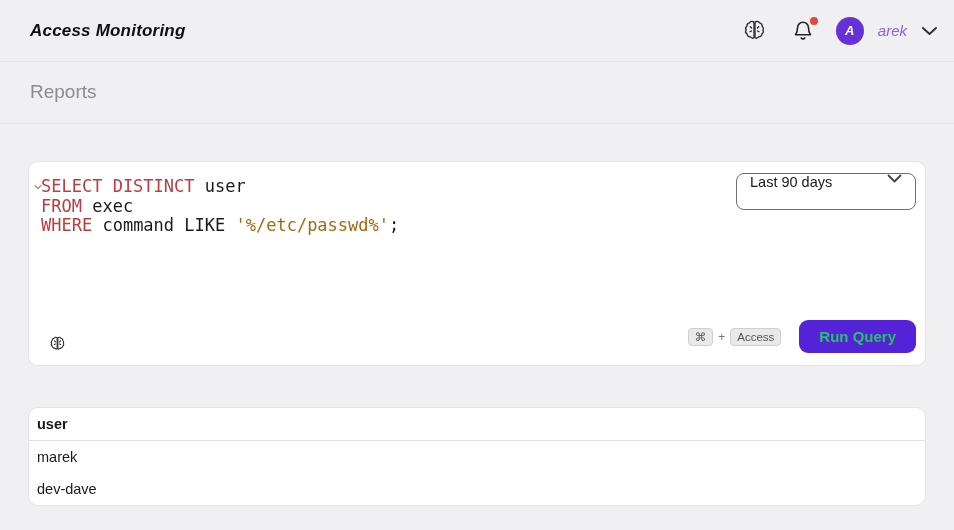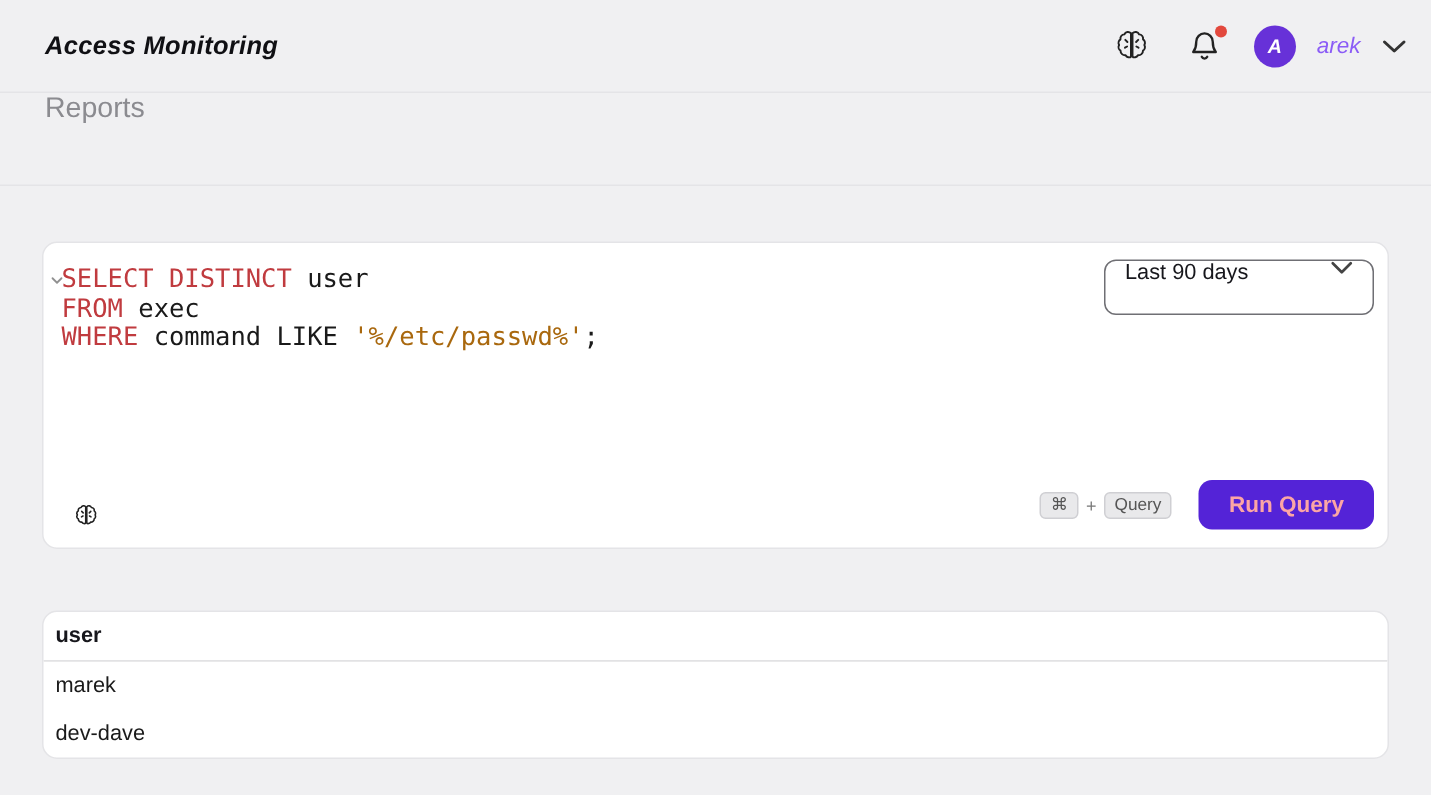--- a/index.html
+++ b/index.html
@@ -36,21 +36,21 @@
     color: #fff; font-size: 13px; font-weight: bold;
     display: flex; align-items: center; justify-content: center;
   }
   .username { font-size: 15px; color: #8b5cf6; }
   .user-menu { display: flex; align-items: center; gap: 14px; cursor: pointer; }
 
   
   .tabs {
     height: 62px;
     display: flex;
-    align-items: flex-start;
+    align-items: center;
     padding: 0 21px;
     gap: 32px;
     border-bottom: 1px solid #e4e4e7;
   }
   .tab {
     display: flex; align-items: center;
     padding: 0 9px;
     font-size: 19px;
     color: #8b8b90;
     cursor: pointer;
@@ -114,21 +114,21 @@
     border: 1px solid #cfcfd3;
     border-radius: 4px;
     padding: 1px 6px;
     font-size: 11.5px;
     color: #555;
     line-height: 14px;
   }
   .shortcut-sep { font-size: 12px; color: #777; }
   .run-btn {
     background: var(--accent, #5423d7);
-    color: #fca5a5;
+    color: #22c55e;
     border: none;
     border-radius: 9px;
     height: 33px;
     padding: 0 20px;
     font-size: 15px;
     font-weight: bold;
     font-family: "Liberation Sans", sans-serif;
     cursor: pointer;
   }
 
@@ -220,21 +220,21 @@
         <path d="M14 3.2 C15.4 1.8 17.7 2.2 18.4 3.9 C20.2 4 21.4 5.6 21 7.2 C22.3 8 22.7 9.7 21.9 11 C22.7 12.3 22.3 14 21 14.8 C21 16.7 19.4 18 17.6 17.8 C16.8 19.3 14.8 19.7 14 18.7 Z"></path>
         <path d="M9.2 7.6 L10.6 9 M17.8 7.6 L16.4 9 M9 12.8 L10.4 12 M18 12.8 L16.6 12"></path>
       </svg>
     </span>
   </button>
 
   <div class="run-row">
     <div class="shortcut">
       <span class="kbd">⌘</span>
       <span class="shortcut-sep">+</span>
-      <span class="kbd">Query</span>
+      <span class="kbd">Access</span>
     </div>
     <button class="run-btn">Run Query</button>
   </div>
 </div>
 
 <div class="panel results-panel">
   <table class="results-table">
     <thead>
       <tr>
           <th>user</th>

